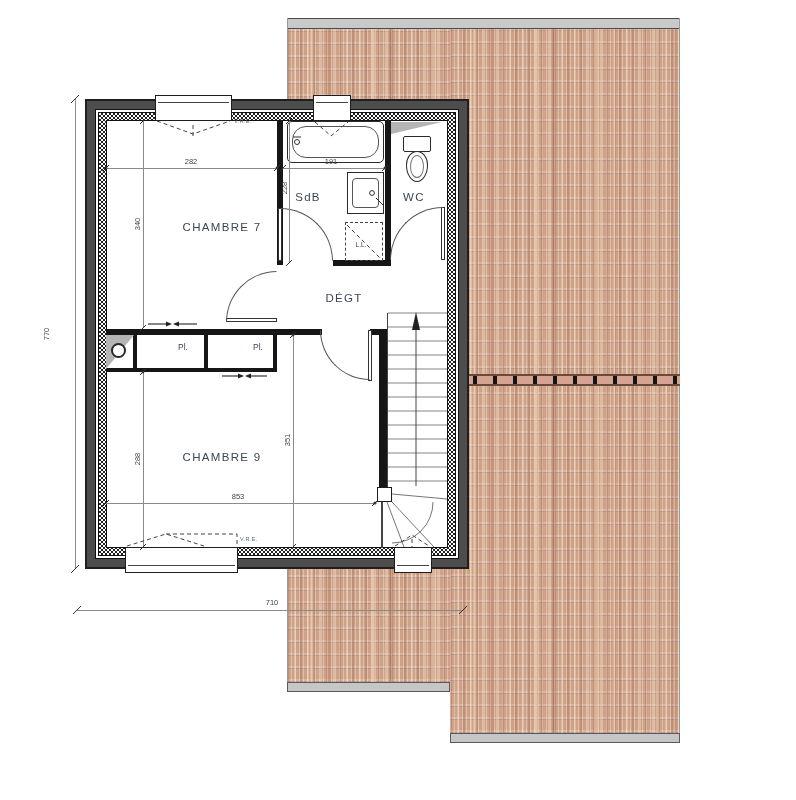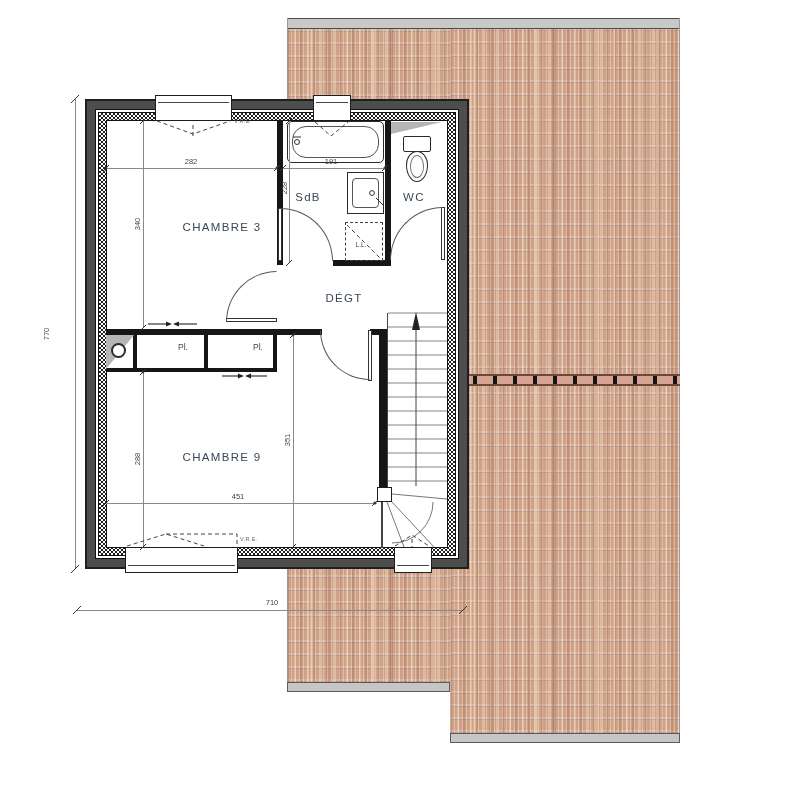--- a/index.html
+++ b/index.html
@@ -231,33 +231,33 @@
     <g stroke="#333" stroke-width="1" fill="none">
       <circle cx="297" cy="142" r="2.5"></circle>
         <line x1="293" y1="137" x2="301" y2="137"></line>
     </g>
     <g stroke="#333" stroke-width="1" fill="none">
       <circle cx="372" cy="193" r="2.4"></circle>
         <line x1="376" y1="198" x2="384" y2="206"></line>
     </g>
   </svg>
 
-  <div class="abs room" style="left:222px; top:227px;">CHAMBRE 3</div>
+  <div class="abs room" style="left:222px; top:227px;">CHAMBRE 7</div>
   <div class="abs room" style="left:308px; top:197px;">SdB</div>
   <div class="abs room" style="left:414px; top:197px;">WC</div>
   <div class="abs room" style="left:344px; top:298px;">DÉGT</div>
   <div class="abs room" style="left:222px; top:457px;">CHAMBRE 9</div>
   <div class="abs plbl" style="left:183px; top:347px;">Pl.</div>
   <div class="abs plbl" style="left:258px; top:347px;">Pl.</div>
   <div class="abs lllbl" style="left:361px; top:244px;">L.L.</div>
   <div class="abs tiny" style="left:234px; top:118px;">V.R.E.</div>
   <div class="abs tiny" style="left:240px; top:536px;">V.R.E.</div>
   <div class="abs hdim" style="left:191px; top:161px;text-align:right;">282</div>
   <div class="abs hdim" style="left:331px; top:161px;">191</div>
   <div class="abs vdim" style="left:137px; top:224px;">340</div>
   <div class="abs vdim" style="left:284px; top:188px;">228</div>
   <div class="abs vdim" style="left:137px; top:459px;">288</div>
   <div class="abs vdim" style="left:287px; top:440px;">351</div>
-  <div class="abs hdim" style="left:238px; top:496px;">451</div>
+  <div class="abs hdim" style="left:238px; top:496px;">853</div>
   <div class="abs hdim" style="left:272px; top:602px;">710</div>
   <div class="abs vdim" style="left:46px; top:334px;">770</div>
 
 </div>
 
 </body></html>

